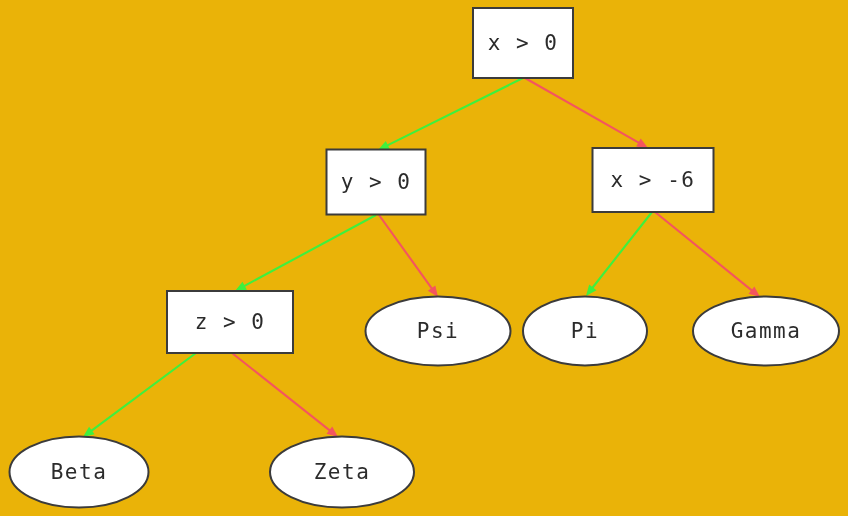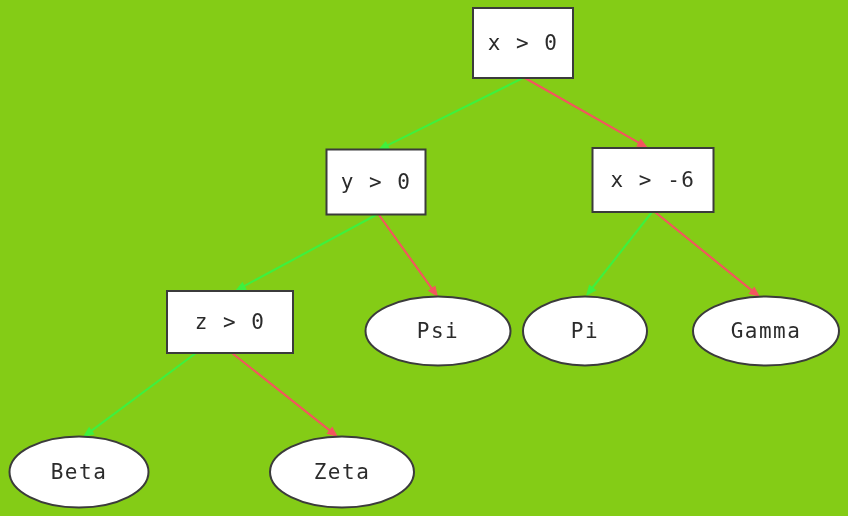--- a/index.html
+++ b/index.html
@@ -8,21 +8,21 @@
     padding: 0;
     background: #ffffff;
   }
   body {
     font-family: "DejaVu Sans Mono", monospace;
   }
   #diagram-root {
     position: relative;
     width: 848px;
     height: 516px;
-    background: #84cc16;
+    background: #eab308;
     overflow: hidden;
   }
   #tree-svg {
     position: absolute;
     top: 0;
     left: 0;
     width: 848px;
     height: 516px;
     display: block;
   }

